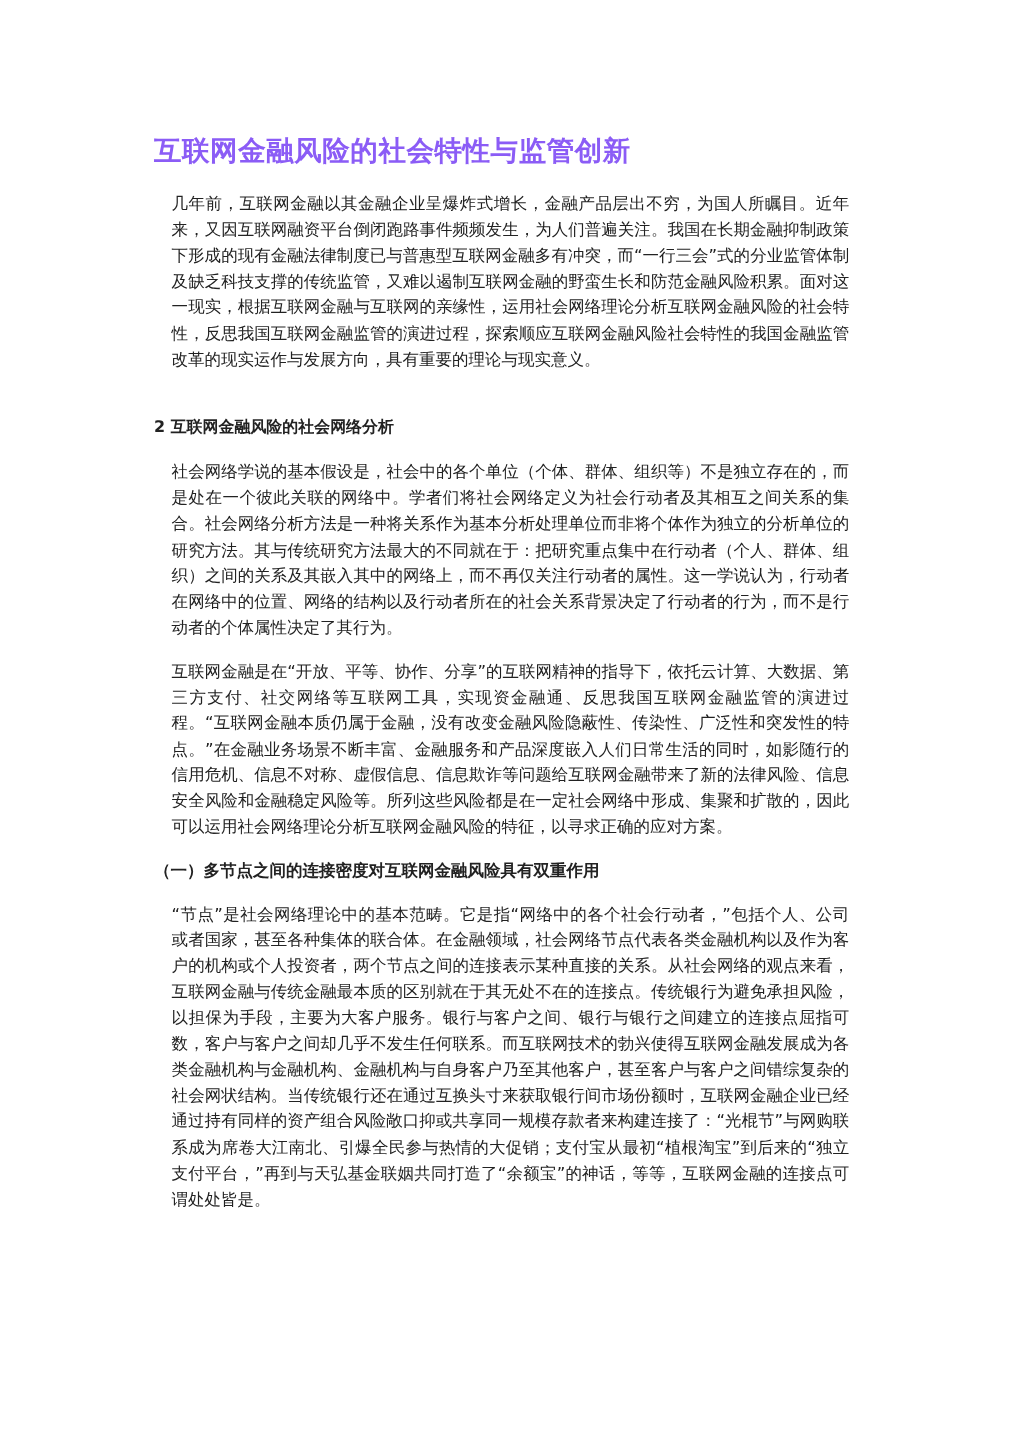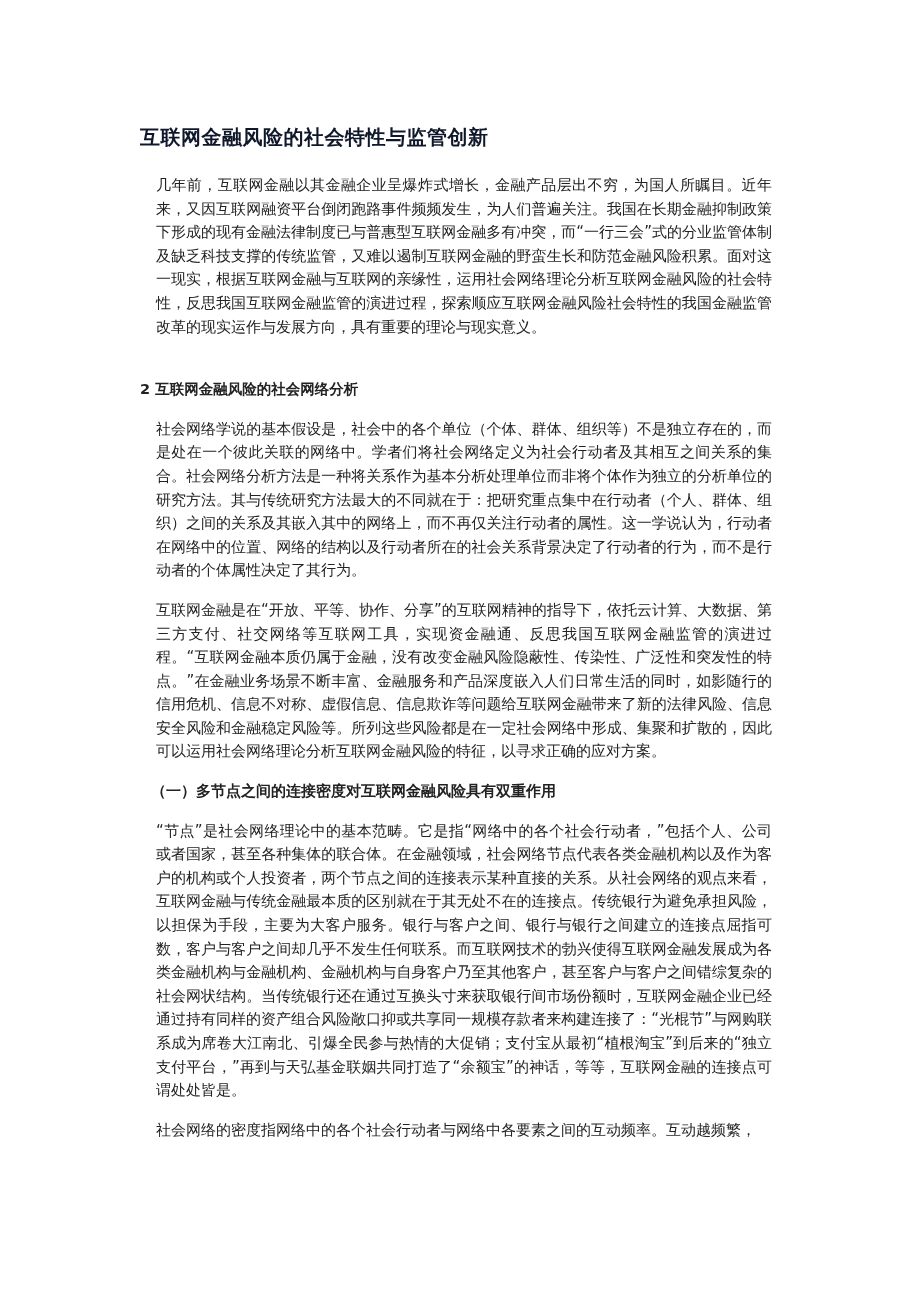--- a/index.html
+++ b/index.html
@@ -3,37 +3,36 @@
 <meta charset="utf-8">
 <style>
   html, body { margin: 0; padding: 0; background: #ffffff; }
   body { width: 920px; height: 1302px; overflow: hidden; position: relative; }
   .page {
     position: absolute; left: 140px; top: 118px; width: 648px;
     font-family: "DejaVu Sans", "Liberation Sans", sans-serif;
     color: #222222;
   }
   .title {
-    font-size: 20px; font-weight: bold; line-height: 38px; margin: 0 0 18px 0;
-    color: #0f172a; letter-spacing: 0.5px;
+    font-size: 25px; font-weight: bold; line-height: 38px; margin: 0 0 18px 0;
+    color: #8b5cf6; letter-spacing: 0.5px;
   }
   .p {
     font-size: 15px; line-height: 23.6px; margin: 16px; text-align: justify;
     text-align-last: left; letter-spacing: 0px; word-break: break-all;
   }
   .gap { height: 23px; }
   .h2 { font-size: 14.5px; font-weight: bold; line-height: 23.6px; margin: 0; }
-  .h3 { font-size: 15px; font-weight: bold; line-height: 23.6px; margin: 11px; }
+  .h3 { font-size: 15px; font-weight: bold; line-height: 23.6px; margin: 0; }
 </style>
 </head>
 <body>
 
 <div class="page">
   <h1 class="title">互联网金融风险的社会特性与监管创新</h1>
   <p class="p">几年前，互联网金融以其金融企业呈爆炸式增长，金融产品层出不穷，为国人所瞩目。近年来，又因互联网融资平台倒闭跑路事件频频发生，为人们普遍关注。我国在长期金融抑制政策下形成的现有金融法律制度已与普惠型互联网金融多有冲突，而“一行三会”式的分业监管体制及缺乏科技支撑的传统监管，又难以遏制互联网金融的野蛮生长和防范金融风险积累。面对这一现实，根据互联网金融与互联网的亲缘性，运用社会网络理论分析互联网金融风险的社会特性，反思我国互联网金融监管的演进过程，探索顺应互联网金融风险社会特性的我国金融监管改革的现实运作与发展方向，具有重要的理论与现实意义。</p>
   <div class="gap"></div>
   <p class="h2">2 互联网金融风险的社会网络分析</p>
   <p class="p">社会网络学说的基本假设是，社会中的各个单位（个体、群体、组织等）不是独立存在的，而是处在一个彼此关联的网络中。学者们将社会网络定义为社会行动者及其相互之间关系的集合。社会网络分析方法是一种将关系作为基本分析处理单位而非将个体作为独立的分析单位的研究方法。其与传统研究方法最大的不同就在于：把研究重点集中在行动者（个人、群体、组织）之间的关系及其嵌入其中的网络上，而不再仅关注行动者的属性。这一学说认为，行动者在网络中的位置、网络的结构以及行动者所在的社会关系背景决定了行动者的行为，而不是行动者的个体属性决定了其行为。</p>
   <p class="p">互联网金融是在“开放、平等、协作、分享”的互联网精神的指导下，依托云计算、大数据、第三方支付、社交网络等互联网工具，实现资金融通、反思我国互联网金融监管的演进过程。“互联网金融本质仍属于金融，没有改变金融风险隐蔽性、传染性、广泛性和突发性的特点。”在金融业务场景不断丰富、金融服务和产品深度嵌入人们日常生活的同时，如影随行的信用危机、信息不对称、虚假信息、信息欺诈等问题给互联网金融带来了新的法律风险、信息安全风险和金融稳定风险等。所列这些风险都是在一定社会网络中形成、集聚和扩散的，因此可以运用社会网络理论分析互联网金融风险的特征，以寻求正确的应对方案。</p>
   <p class="h3">（一）多节点之间的连接密度对互联网金融风险具有双重作用</p>
   <p class="p">“节点”是社会网络理论中的基本范畴。它是指“网络中的各个社会行动者，”包括个人、公司或者国家，甚至各种集体的联合体。在金融领域，社会网络节点代表各类金融机构以及作为客户的机构或个人投资者，两个节点之间的连接表示某种直接的关系。从社会网络的观点来看，互联网金融与传统金融最本质的区别就在于其无处不在的连接点。传统银行为避免承担风险，以担保为手段，主要为大客户服务。银行与客户之间、银行与银行之间建立的连接点屈指可数，客户与客户之间却几乎不发生任何联系。而互联网技术的勃兴使得互联网金融发展成为各类金融机构与金融机构、金融机构与自身客户乃至其他客户，甚至客户与客户之间错综复杂的社会网状结构。当传统银行还在通过互换头寸来获取银行间市场份额时，互联网金融企业已经通过持有同样的资产组合风险敞口抑或共享同一规模存款者来构建连接了：“光棍节”与网购联系成为席卷大江南北、引爆全民参与热情的大促销；支付宝从最初“植根淘宝”到后来的“独立支付平台，”再到与天弘基金联姻共同打造了“余额宝”的神话，等等，互联网金融的连接点可谓处处皆是。</p>
-  <p class="p">社会网络的密度指网络中的各个社会行动者与网络中各要素之间的互动频率。互动越频繁，</p>
 </div>
 
 </body></html>

